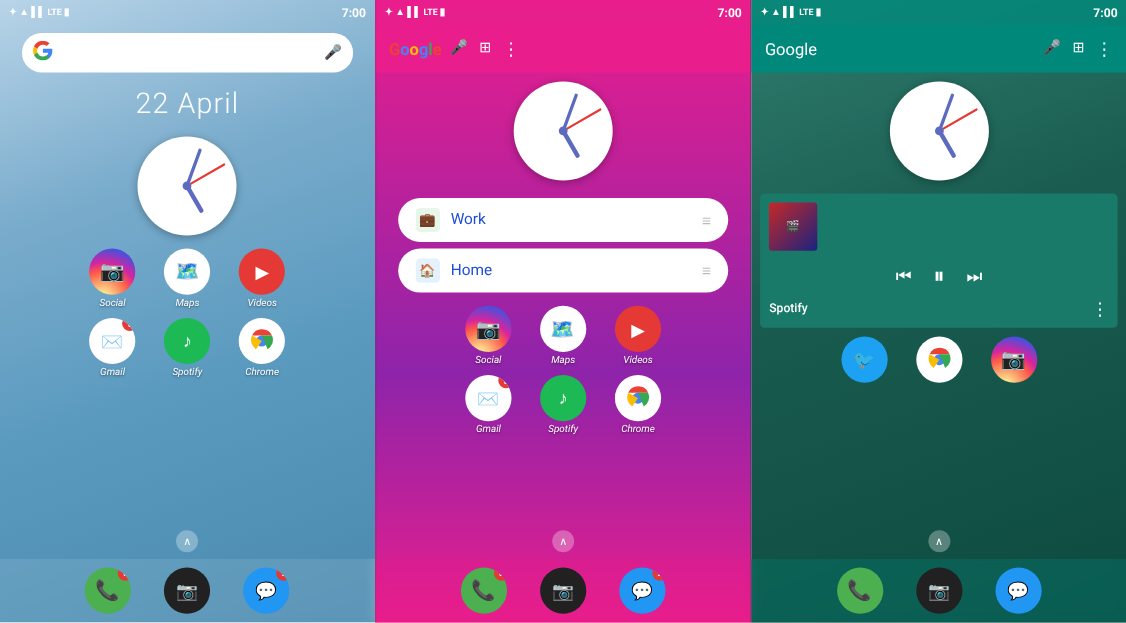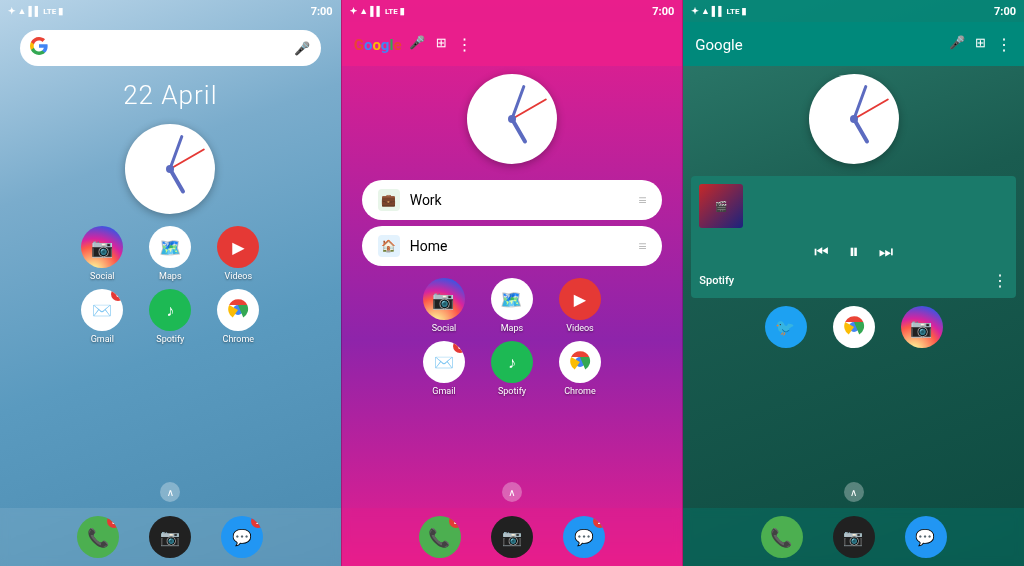--- a/index.html
+++ b/index.html
@@ -199,20 +199,21 @@
       align-items: center;
       justify-content: center;
       font-size: 20px;
       overflow: hidden;
     }
 
     .app-label {
       font-size: 9px;
       color: white;
       text-shadow: 0 1px 2px rgba(0,0,0,0.5);
+      font-style: italic;
     }
 
     
     .instagram { background: radial-gradient(circle at 30% 107%, #fdf497 0%, #fdf497 5%, #fd5949 45%, #d6249f 60%, #285AEB 90%); }
     .maps { background: white; }
     .spotify { background: #1db954; }
 
     
     .badge {
       position: absolute;
@@ -282,21 +283,21 @@
       height: 22px;
       border-radius: 4px;
       display: flex;
       align-items: center;
       justify-content: center;
       font-size: 12px;
     }
 
     .folder-name {
       font-size: 14px;
-      color: #000000;
+      color: #1d4ed8;
       flex: 1;
     }
 
     .folder-menu {
       color: #bbb;
       font-size: 14px;
     }
 
     
     .music-card {

